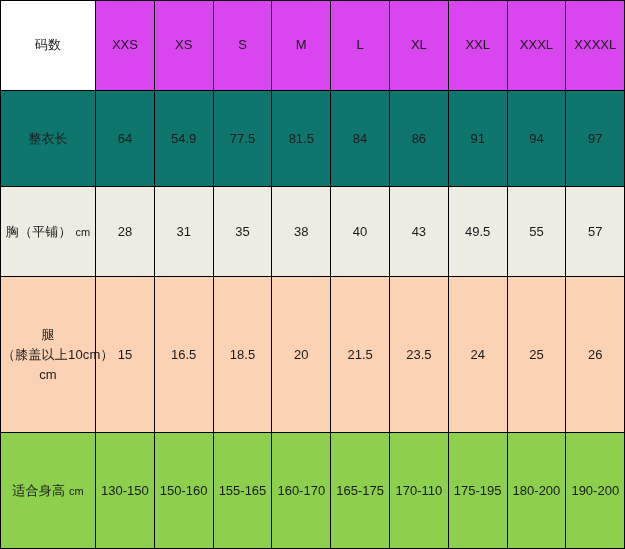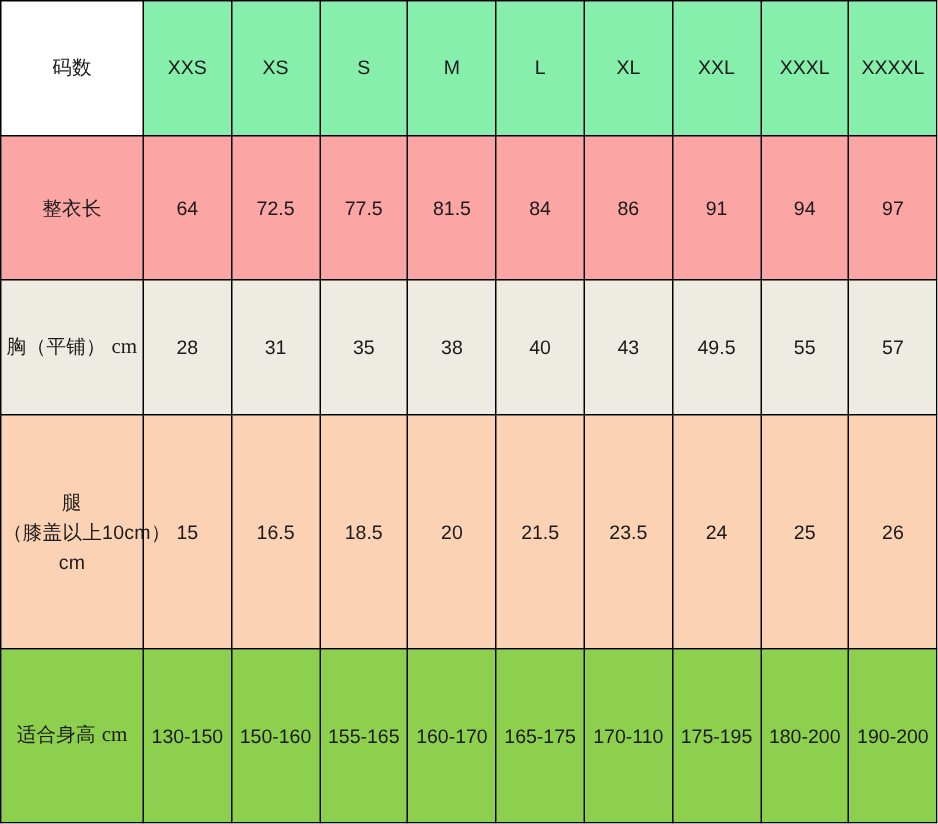--- a/index.html
+++ b/index.html
@@ -34,37 +34,37 @@
 
   
   td.rowlabel {
     text-align: left;
     padding-left: 9px;
     padding-right: 4px;
     font-size: 13px;
     letter-spacing: 0.2px;
   }
   td.rowlabel .unit {
-    font-size: 14px;
-    font-family: Liberation Serif, serif;
+    font-size: 11px;
+    font-family: Liberation Sans, sans-serif;
     letter-spacing: 0;
   }
 
   
   tr.header-row td.corner-cell {
     border: none;
     background: #ffffff;
   }
   tr.header-row td.size-head {
-    background: #86efac;
+    background: #d946ef;
     font-size: 13px;
   }
 
   
-  tr.band-white td { background: #fca5a5; }
+  tr.band-white td { background: #0f766e; }
   tr.band-cream td { background: #edebe2; }
   tr.band-peach td { background: #fcd2b4; }
   tr.band-green td { background: #8cd04e; }
 
   
   tr.header-row  { height: 56px; }
   tr.r-length    { height: 60px; }
   tr.r-chest,
   tr.r-waist,
   tr.r-hip       { height: 56px; }
@@ -105,21 +105,21 @@
         <td class="size-head">M</td>
         <td class="size-head">L</td>
         <td class="size-head">XL</td>
         <td class="size-head">XXL</td>
         <td class="size-head">XXXL</td>
         <td class="size-head">XXXXL</td>
       </tr>
       <tr class="band-white r-length">
         <td class="rowlabel"><span>整衣长</span></td>
         <td>64</td>
-        <td>72.5</td>
+        <td>54.9</td>
         <td>77.5</td>
         <td>81.5</td>
         <td>84</td>
         <td>86</td>
         <td>91</td>
         <td>94</td>
         <td>97</td>
       </tr>
       <tr class="band-cream r-chest">
         <td class="rowlabel"><span>胸（平铺）</span> <span class="unit">cm</span></td>

